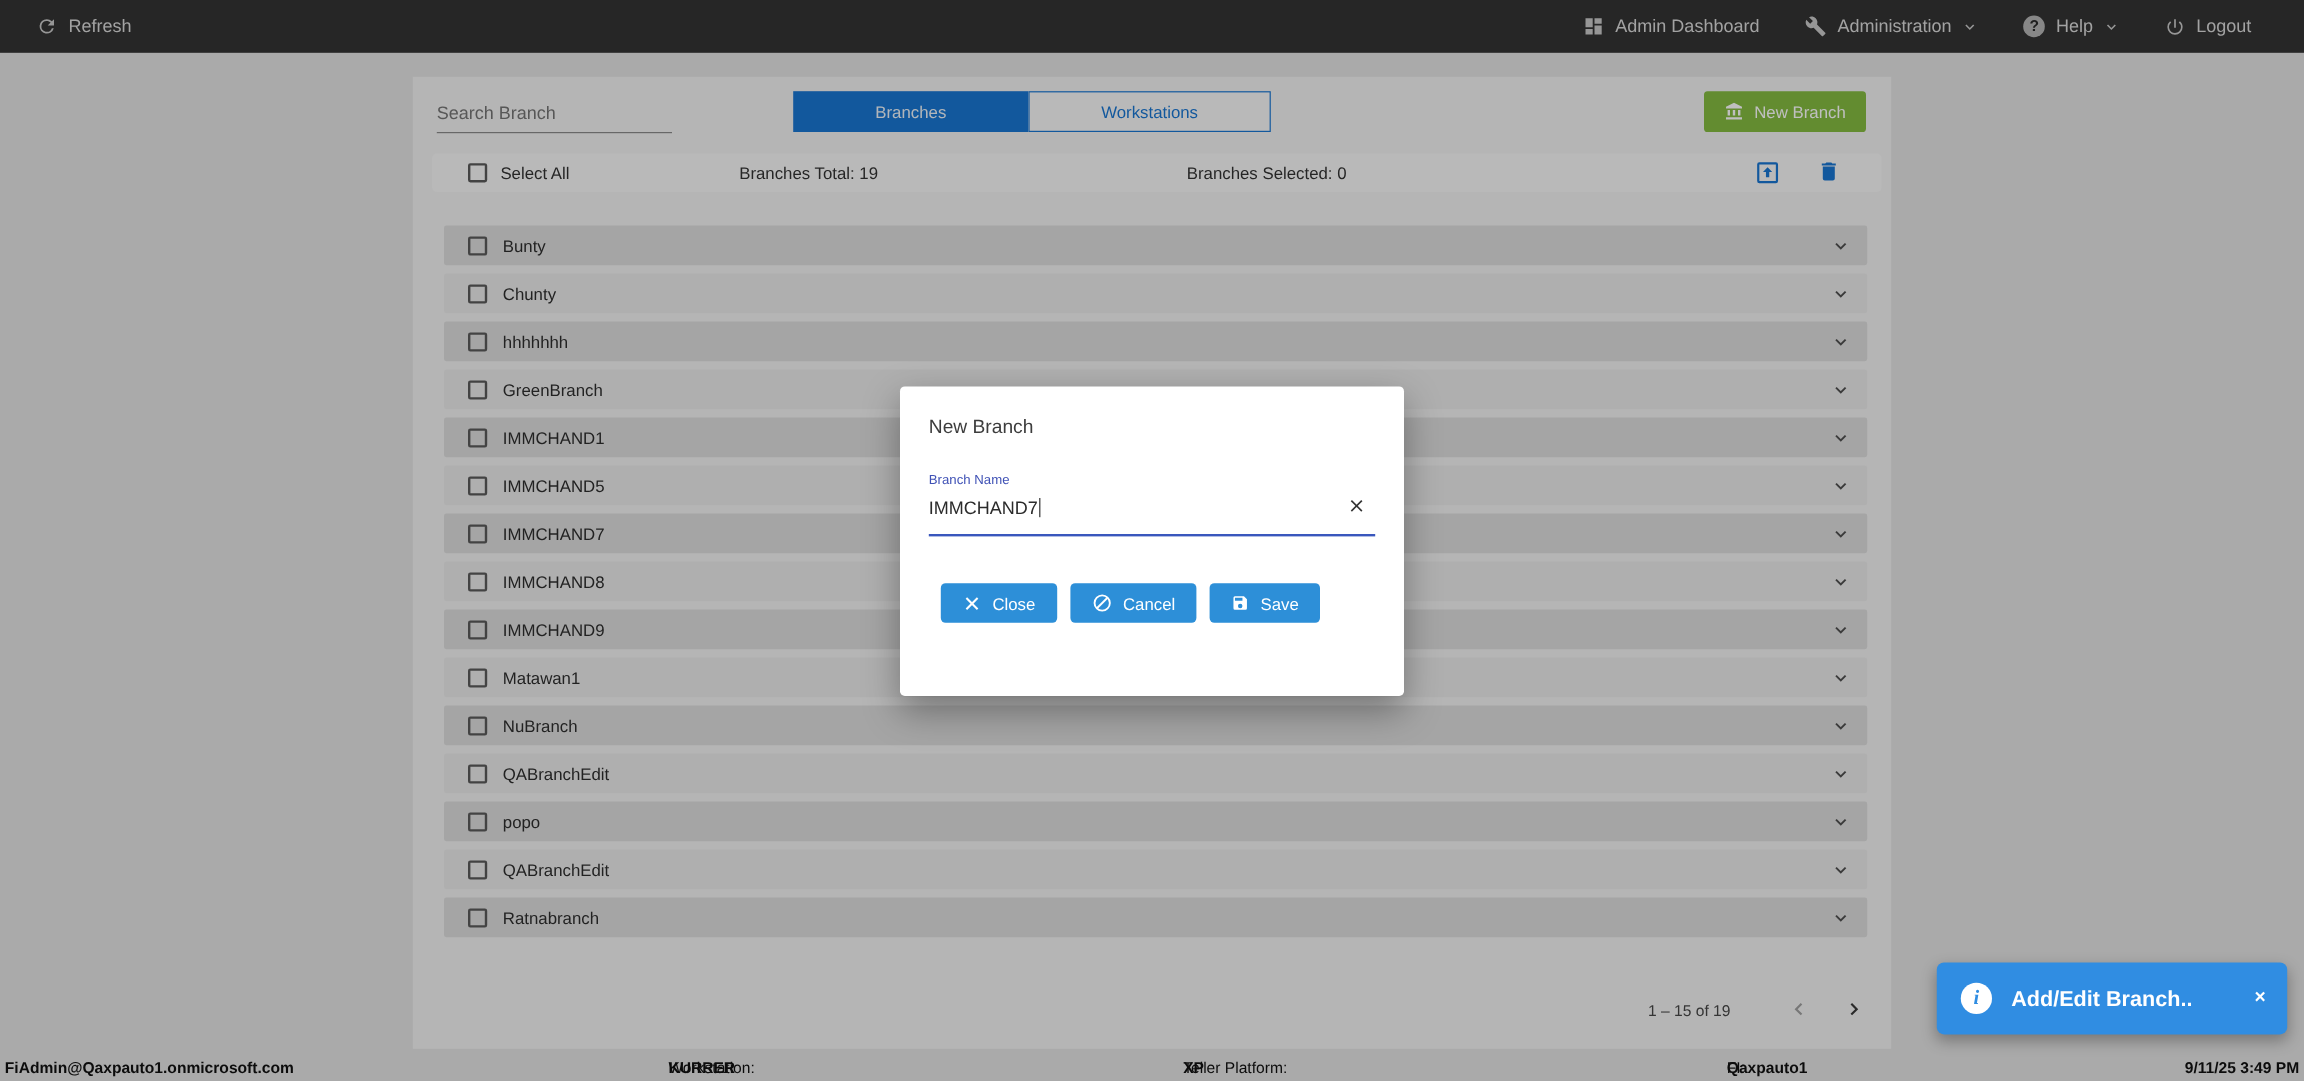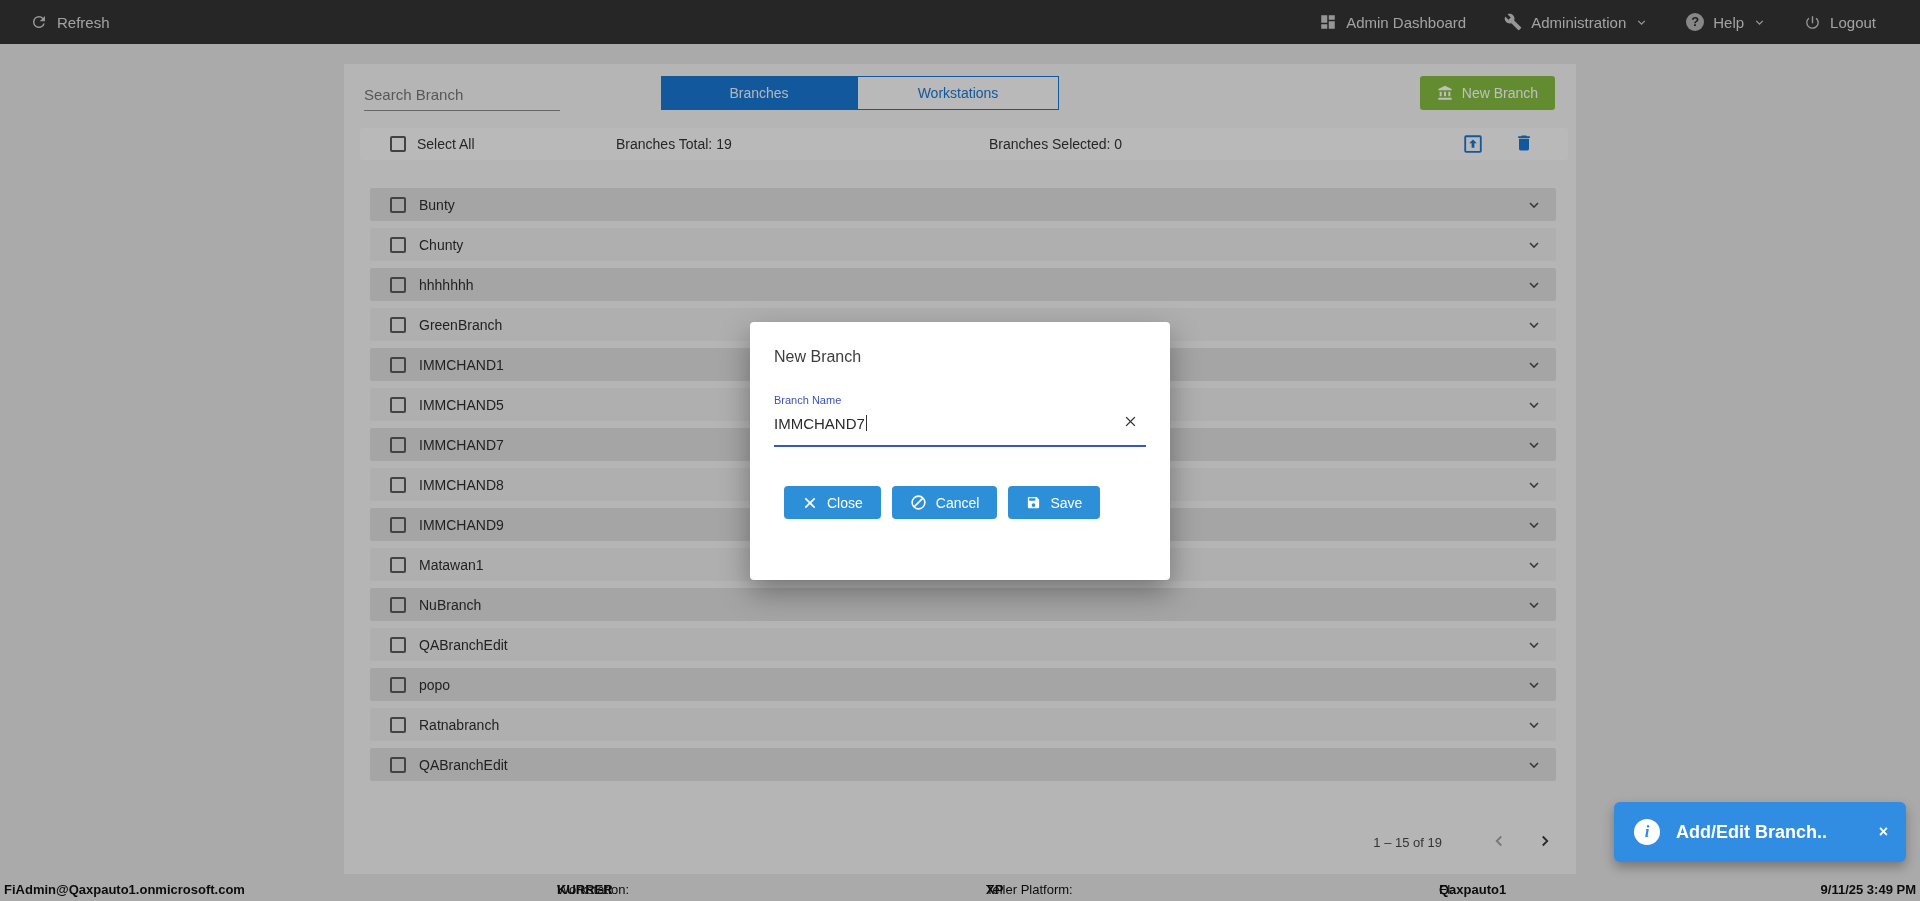--- a/index.html
+++ b/index.html
@@ -262,28 +262,28 @@
     </div>
     <div class="row">
       <span class="cb"></span>
       <span class="row-label">popo</span>
       <svg class="chev" width="16" height="16" viewBox="0 0 24 24" fill="none" stroke="currentColor" stroke-width="2.4">
           <polyline points="6 9 12 15 18 9"></polyline>
         </svg>
     </div>
     <div class="row">
       <span class="cb"></span>
+      <span class="row-label">QABranchEdit</span>
+      <svg class="chev" width="16" height="16" viewBox="0 0 24 24" fill="none" stroke="currentColor" stroke-width="2.4">
+          <polyline points="6 9 12 15 18 9"></polyline>
+        </svg>
+    </div>
+    <div class="row">
+      <span class="cb"></span>
       <span class="row-label">Ratnabranch</span>
-      <svg class="chev" width="16" height="16" viewBox="0 0 24 24" fill="none" stroke="currentColor" stroke-width="2.4">
-          <polyline points="6 9 12 15 18 9"></polyline>
-        </svg>
-    </div>
-    <div class="row">
-      <span class="cb"></span>
-      <span class="row-label">QABranchEdit</span>
       <svg class="chev" width="16" height="16" viewBox="0 0 24 24" fill="none" stroke="currentColor" stroke-width="2.4">
           <polyline points="6 9 12 15 18 9"></polyline>
         </svg>
     </div>
   </div>
 
   <div class="pagination">
     <span class="pg-range">1 – 15 of 19</span>
     <span class="pg-prev">
       <svg width="18" height="18" viewBox="0 0 24 24" fill="none" stroke="currentColor" stroke-width="2.4">

